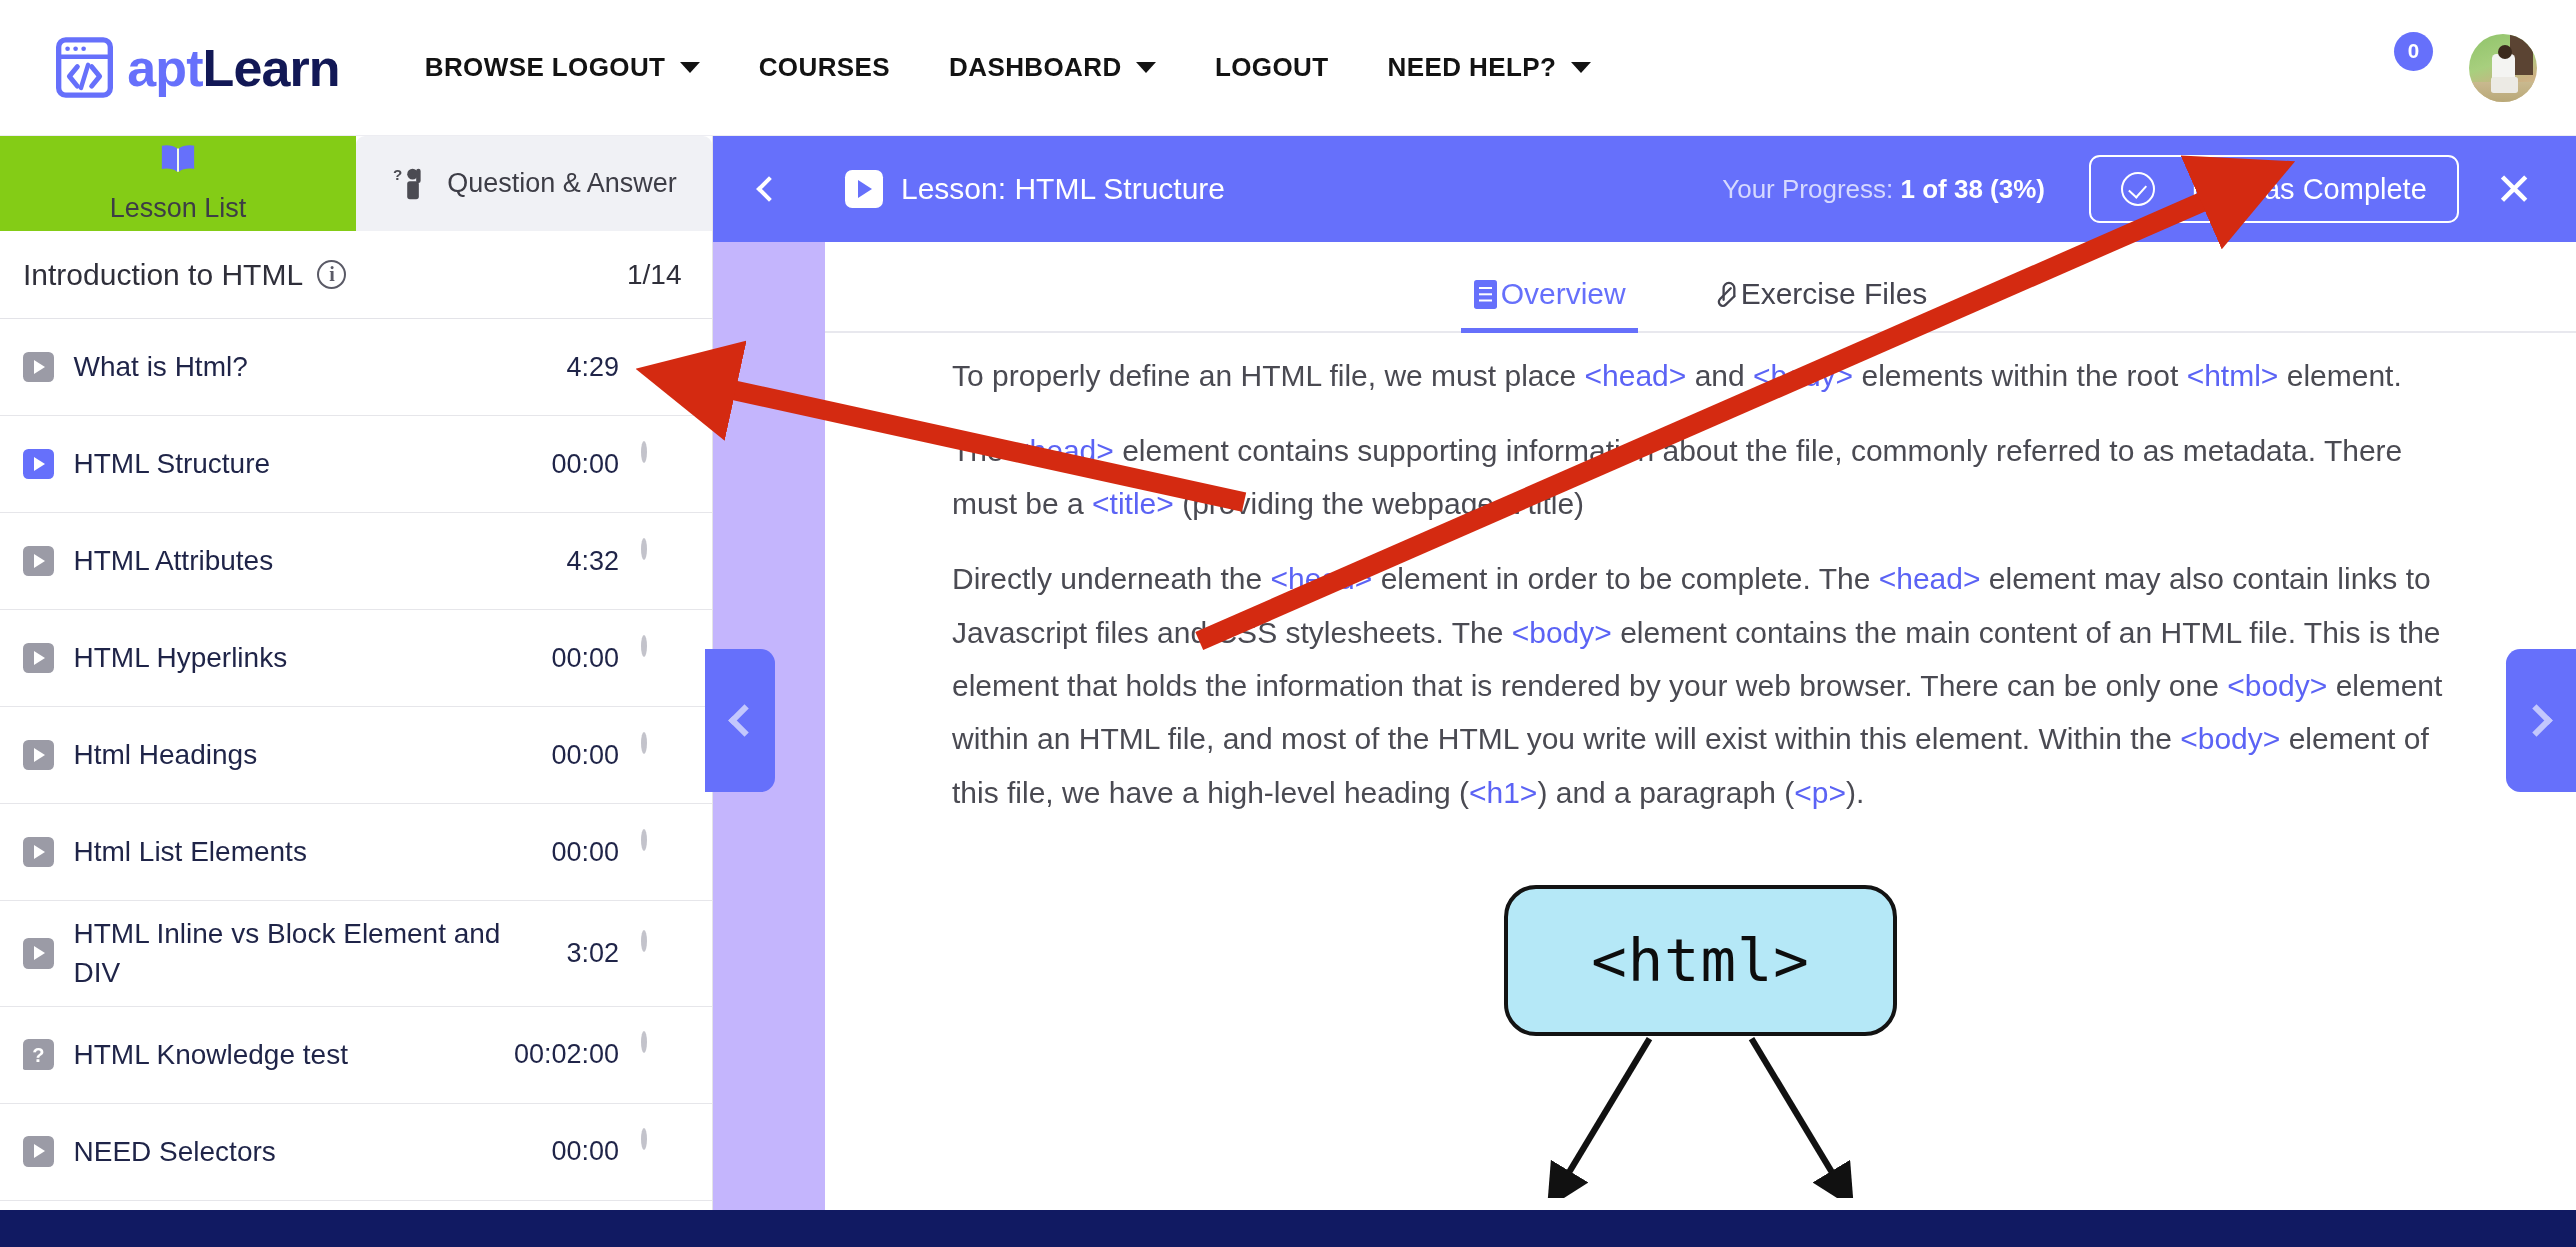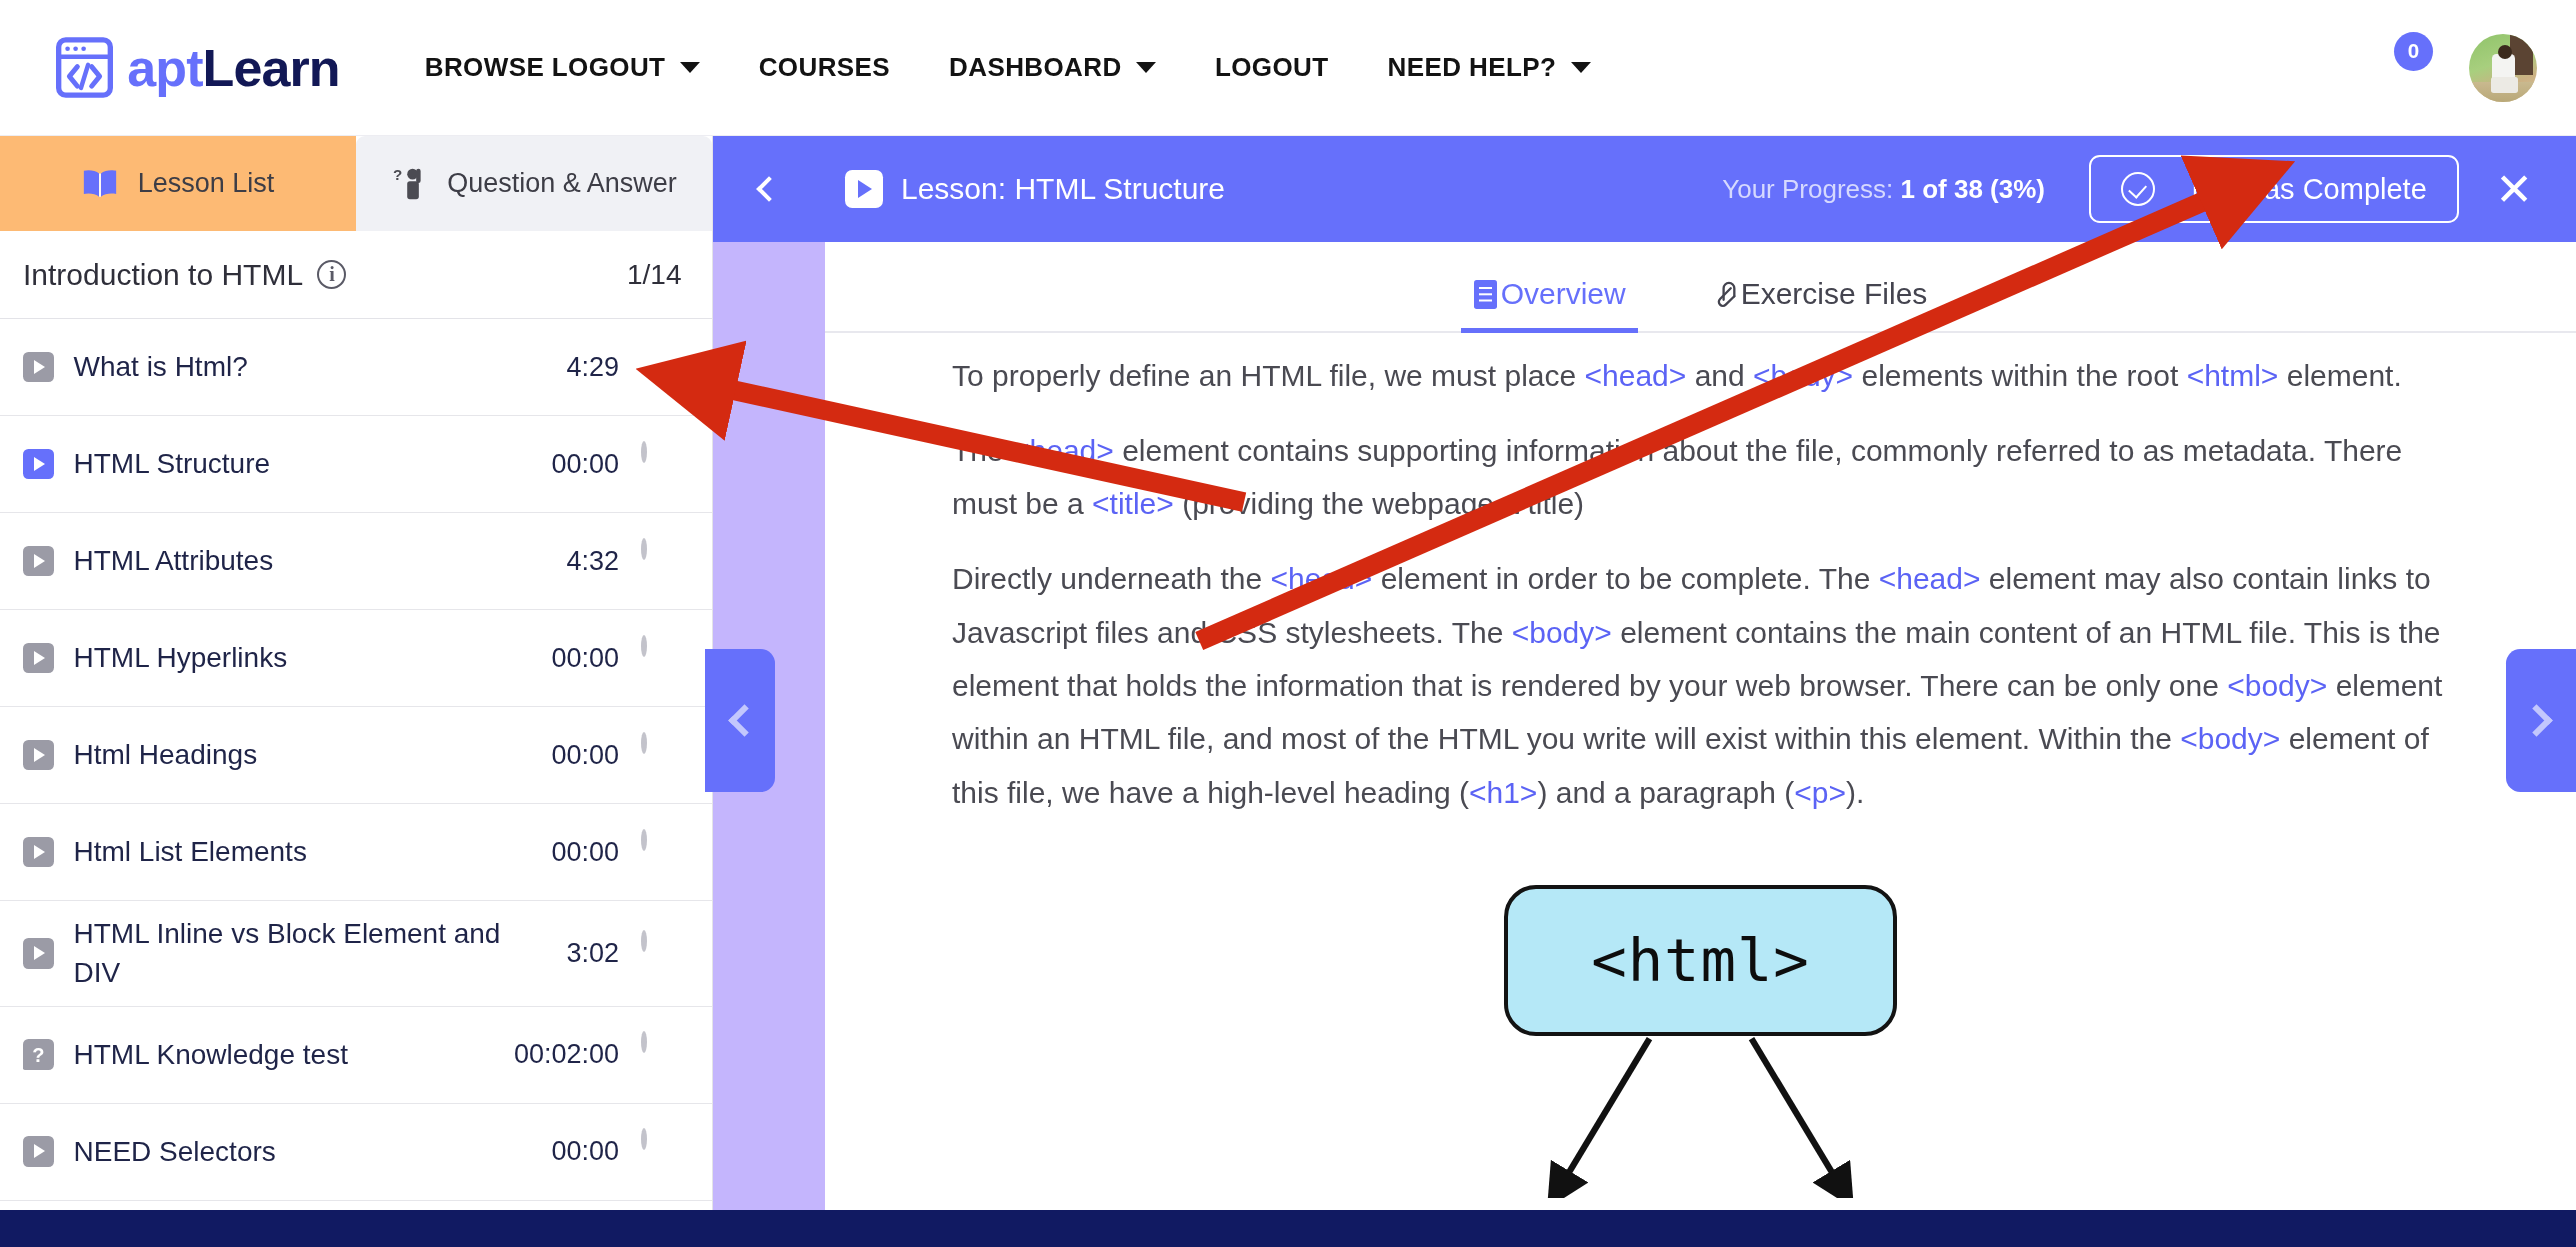--- a/index.html
+++ b/index.html
@@ -70,21 +70,21 @@
     width: 713px; height: 1111px;
     background: #ffffff;
     border-right: 1.8px solid #e3e3e8;
     overflow: hidden;
   }
   .panel-tabs { display: flex; height: 95px; align-items: stretch; }
   .ptab {
     flex: 1; display: flex; align-items: center; justify-content: center;
     gap: 20px; font-size: 27px; color: #3d3d46; cursor: pointer;
   }
-  .ptab.active { background: #fdba74; }
+  .ptab.active { background: #84cc16; flex-direction: column; }
   .ptab.inactive { background: #f0f1f5; border-radius: 9px 9px 0 0; }
 
   .section-head {
     display: flex; align-items: center; height: 88px;
     padding: 0 30.5px 0 23px;
     border-bottom: 1.8px solid #e3e3e8;
   }
   .section-title {
     font-size: 30px; color: #2f2f3a; font-weight: normal;
   }

